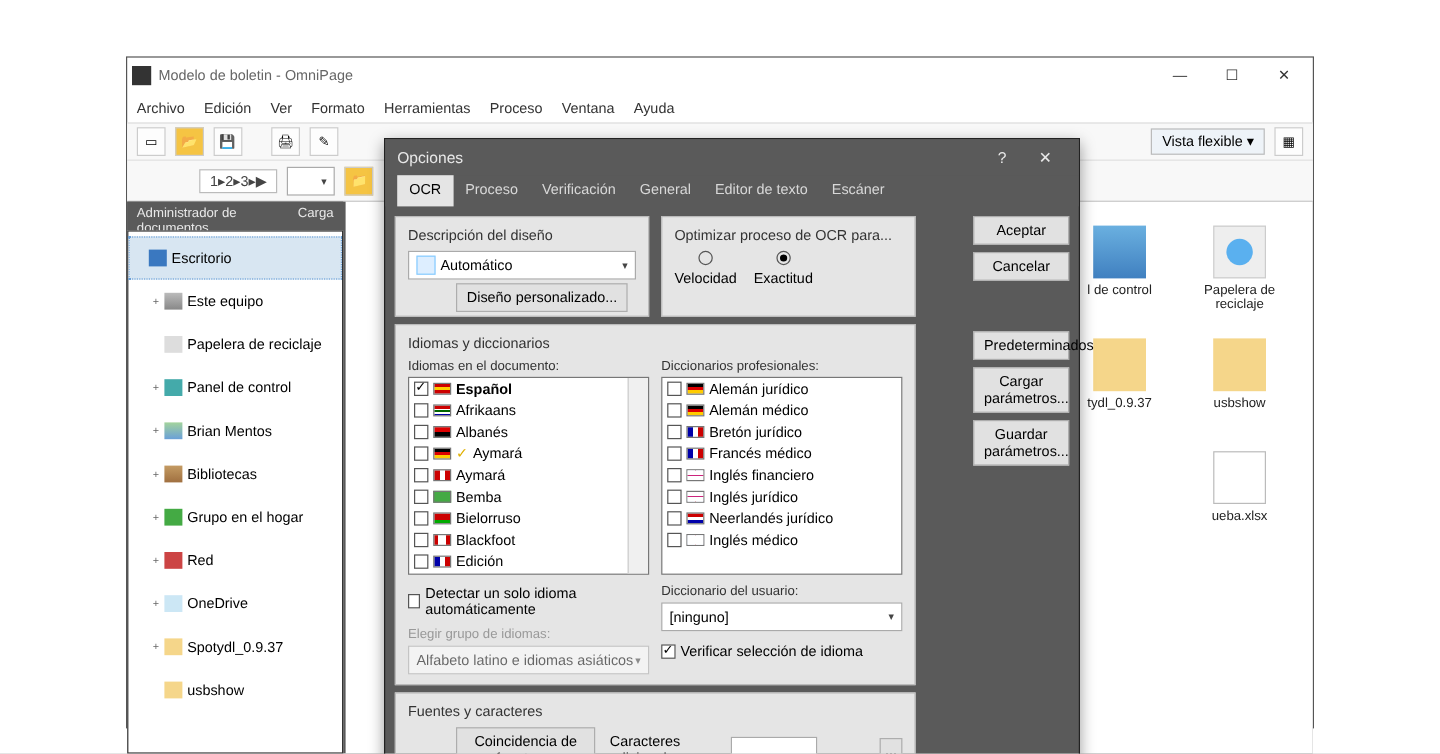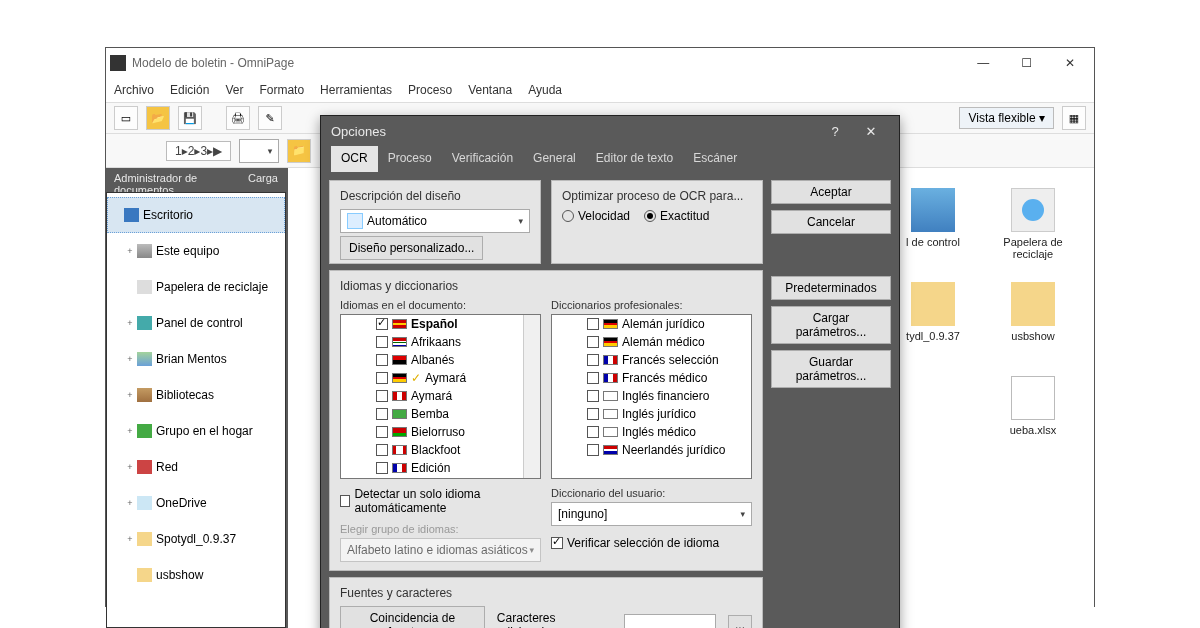--- a/index.html
+++ b/index.html
@@ -39,33 +39,33 @@
 .dialog { position: absolute; left: 320px; top: 115px; width: 580px; height: 540px; background: #5a5a5a; border: 1px solid #222; box-shadow: 0 4px 12px rgba(0,0,0,0.4); }
 .dlg-title { height: 30px; display:flex; align-items:center; padding: 0 10px; background:#5a5a5a; color:#e8e8e8; }
 .dlg-title .dt-text { flex:1; font-size:13px; }
 .dlg-title .dt-btn { width: 36px; text-align:center; color:#e8e8e8; font-size:13px; }
 .dlg-tabs { display:flex; background:#5a5a5a; padding: 0 10px; height: 26px; }
 .dlg-tab { color:#d8d8d8; padding: 5px 10px; font-size:12px; }
 .dlg-tab.active { background:#e5e5e5; color:#000; }
 .dlg-body { display:flex; padding: 8px; gap:8px; height: calc(100% - 56px); }
 .dlg-main { flex:1; display:flex; flex-direction:column; gap:6px; }
 .dlg-side { width: 120px; display:flex; flex-direction:column; gap:6px; }
-.btn { background:#e1e1e1; border:1px solid #adadad; padding: 4px 8px; text-align:center; cursor:default; }
+.btn { background:#e1e1e1; border:1px solid #adadad; padding: 4px 8px; text-align:center; cursor:default;margin-left:40px; }
 .group { background:#e5e5e5; border:1px solid #bbb; padding: 8px 10px; }
 .group-title { color:#333; margin-bottom:6px; }
 .combo { display:flex; align-items:center; background:#fff; border:1px solid #aaa; height:24px; padding:0 6px; justify-content:space-between; }
 .combo .caret{font-size:9px;color:#444}
 .row2 { display:flex; gap:10px; }
 .col { flex:1; }
-.radio { display:flex; align-items:center; gap:4px; }
+.radio { display:flex; align-items:center; gap:4px;flex-direction:column; }
 .radio-dot{width:12px;height:12px;border:1px solid #555;border-radius:50%;display:inline-flex;align-items:center;justify-content:center}
 .radio.checked .radio-dot:after{content:"";width:6px;height:6px;border-radius:50%;background:#000}
 .listbox { background:#fff; border:1px solid #777; height:165px; overflow:auto; position:relative; }
 .listbox.scroll:after { content:""; position:absolute; right:0; top:0; bottom:0; width:16px; background:#f0f0f0; border-left:1px solid #ccc; }
-.li-row { display:flex; align-items:center; height:18px; padding:0 4px; gap:4px;margin-left:31px; }
+.li-row { display:flex; align-items:center; height:18px; padding:0 4px; gap:4px; }
 .li-row.bold span.txt { font-weight:bold; }
 .check { width:12px; height:12px; border:1px solid #555; background:#fff; position:relative; display:inline-block; }
 .check.on:after { content:"✓"; position:absolute; left:0; top:-3px; font-size:11px; }
 .flag { width:15px; height:10px; display:inline-block; border:1px solid #777; }
 .f-es{background:linear-gradient(#c00 33%,#fc0 33% 66%,#c00 66%)}
 .f-za{background:linear-gradient(#c00 33%,#fff 33% 50%,#060 50% 66%,#fff 66% 83%,#00a 83%)}
 .f-al{background:linear-gradient(#d00 50%,#000 50%)}
 .f-de{background:linear-gradient(#000 33%,#d00 33% 66%,#fc0 66%)}
 .f-pe{background:linear-gradient(90deg,#c00 33%,#fff 33% 66%,#c00 66%)}
 .f-zm{background:#4a4}
@@ -317,46 +317,46 @@
                   <span class="txt">Alemán jurídico</span>
                 </div>
                 <div class="li-row">
                   <span class="check "></span>
                   <span class="flag f-de"></span>
                   <span class="txt">Alemán médico</span>
                 </div>
                 <div class="li-row">
                   <span class="check "></span>
                   <span class="flag f-fr"></span>
-                  <span class="txt">Francés selección</span>
+                  <span class="txt">Bretón jurídico</span>
                 </div>
                 <div class="li-row">
                   <span class="check "></span>
                   <span class="flag f-fr"></span>
                   <span class="txt">Francés médico</span>
                 </div>
                 <div class="li-row">
                   <span class="check "></span>
                   <span class="flag f-gb"></span>
                   <span class="txt">Inglés financiero</span>
                 </div>
                 <div class="li-row">
                   <span class="check "></span>
                   <span class="flag f-gb"></span>
                   <span class="txt">Inglés jurídico</span>
                 </div>
                 <div class="li-row">
                   <span class="check "></span>
+                  <span class="flag f-nl"></span>
+                  <span class="txt">Neerlandés jurídico</span>
+                </div>
+                <div class="li-row">
+                  <span class="check "></span>
                   <span class="flag f-gb"></span>
                   <span class="txt">Inglés médico</span>
-                </div>
-                <div class="li-row">
-                  <span class="check "></span>
-                  <span class="flag f-nl"></span>
-                  <span class="txt">Neerlandés jurídico</span>
                 </div>
               </div>
           </div>
         </div>
         <div class="row2" style="margin-top:8px">
           <div class="col">
             <span style="display:flex;gap:4px;align-items:center">
                 <span class="check"></span>
                 <span>Detectar un solo idioma automáticamente</span>
               </span>

